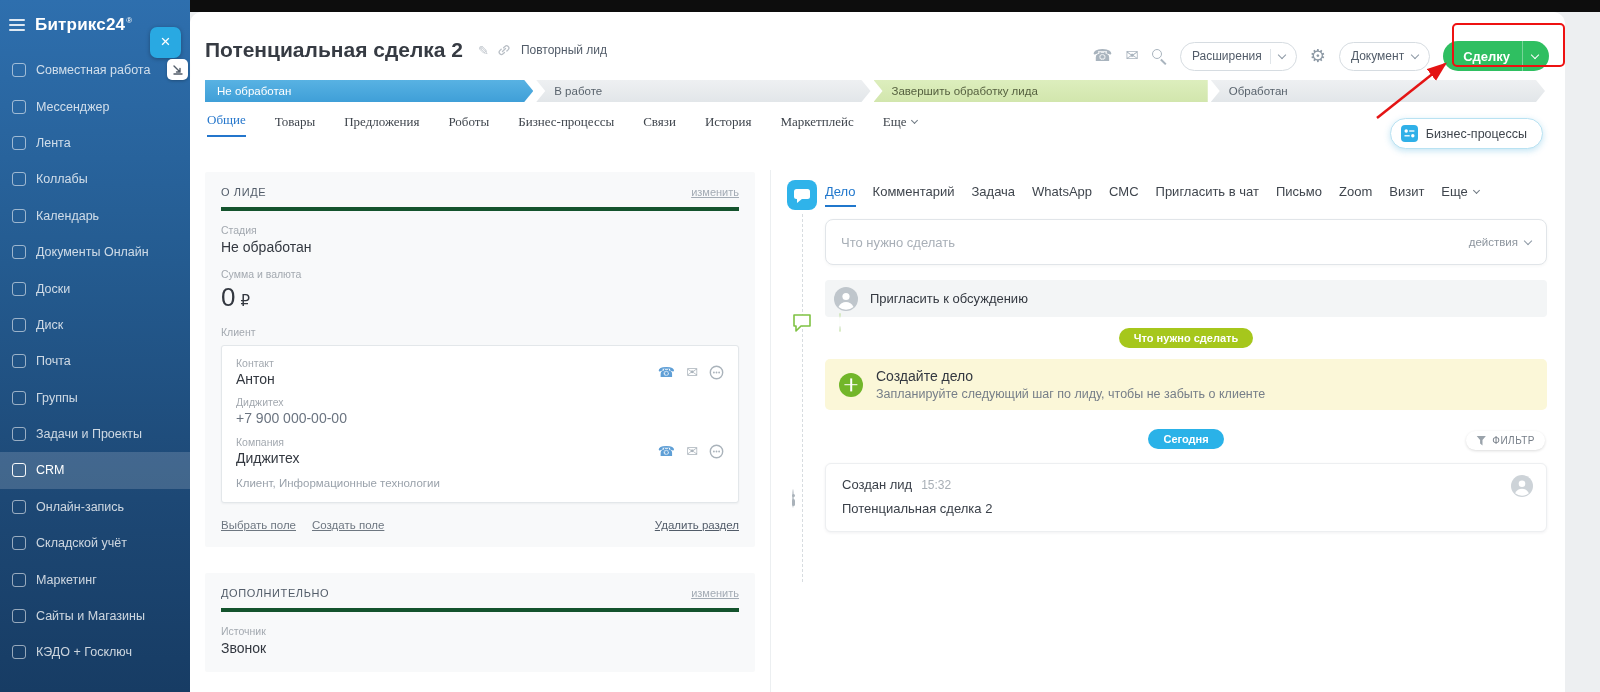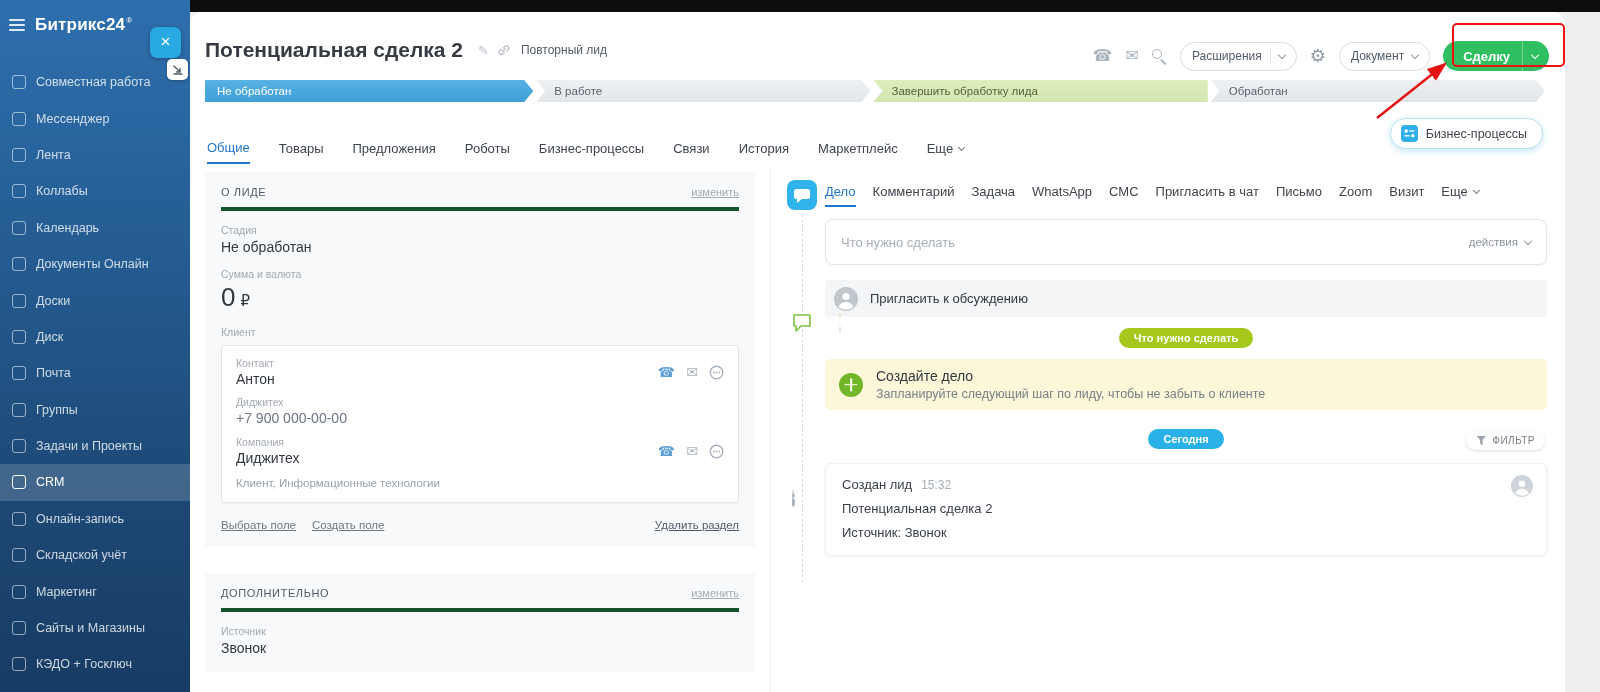--- a/index.html
+++ b/index.html
@@ -10,21 +10,21 @@
   .dim-top { position:absolute; left:190px; top:0; width:1410px; height:12px; background:#0d0d0d; }
 
   
   .sidebar { position:absolute; left:0; top:0; width:190px; height:692px; z-index:5; overflow:hidden;
              background:linear-gradient(180deg,#2e6fae 0%,#245b90 38%,#1d4875 72%,#173c64 100%); }
   .sb-logo-row { display:flex; align-items:center; gap:10px; padding:15px 0 0 9px; }
   .hamburger { display:inline-flex; flex-direction:column; gap:3px; width:16px; cursor:pointer; }
   .hamburger i { display:block; height:2px; background:rgba(255,255,255,.85); border-radius:1px; }
   .sb-logo { color:#fff; font-size:17px; font-weight:700; letter-spacing:.2px; white-space:nowrap; }
   .sb-logo-mark { font-size:8px; vertical-align:super; margin-left:1px; font-weight:400; }
-  .sb-menu { position:absolute; top:64px; left:0; right:0; }
+  .sb-menu { position:absolute; top:52px; left:0; right:0; }
   .sb-item { display:flex; align-items:center; gap:10px; height:36.4px; padding:0 8px 0 12px;
              color:rgba(255,255,255,.78); font-size:12.5px; cursor:pointer; white-space:nowrap; }
   .sb-item.active { background:rgba(255,255,255,.16); color:#fff; }
   .sb-ic { flex:0 0 auto; width:14px; height:14px; border:1.5px solid rgba(255,255,255,.55); border-radius:3px; }
   .sb-item.active .sb-ic { border-color:rgba(255,255,255,.95); }
 
   
   .close-btn { position:absolute; left:150px; top:27px; width:31px; height:31px; background:#29a9e2;
                border-radius:7px; color:#fff; font-size:17px; line-height:30px; text-align:center;
                z-index:20; cursor:pointer; box-shadow:0 1px 4px rgba(0,0,0,.3); }
@@ -69,21 +69,21 @@
   .stagebar { position:absolute; left:15px; top:68px; width:1340px; height:22px; display:flex; gap:3px; }
   .seg { flex:1; font-size:11.5px; line-height:22px; padding-left:12px; color:#59636d;
          background:linear-gradient(180deg,#eef0f2,#e2e6e9); white-space:nowrap; overflow:hidden; cursor:pointer; }
   .seg-first { background:linear-gradient(180deg,#58b2e3,#3f9fd8); color:#fff;
                clip-path:polygon(0 0, calc(100% - 9px) 0, 100% 50%, calc(100% - 9px) 100%, 0 100%); }
   .seg-mid { clip-path:polygon(0 0, calc(100% - 9px) 0, 100% 50%, calc(100% - 9px) 100%, 0 100%, 9px 50%); padding-left:18px; }
   .seg-last { background:linear-gradient(180deg,#ddeebd,#d2e6ad); color:#55603f;
               clip-path:polygon(0 0, 100% 0, 100% 100%, 0 100%, 9px 50%); padding-left:18px; }
 
   
-  .tabs { position:absolute; left:17px; top:128px; display:flex; align-items:center; gap:29px; }
+  .tabs { position:absolute; left:17px; top:100px; display:flex; align-items:flex-end; gap:29px;font-family:Liberation Serif, serif; }
   .tab { font-size:13px; color:#3f454d; cursor:pointer; padding-bottom:7px; display:flex; align-items:center; gap:6px; }
   .tab.active { color:#2476cc; border-bottom:2px solid #2476cc; }
   .tab .chev { width:5px; height:5px; border-color:#6f7983; }
 
   .bp-btn { position:absolute; right:22px; top:106px; display:flex; align-items:center; gap:8px; height:31px;
             padding:0 15px 0 10px; background:#fff; border:1px solid #b9e2f2; border-radius:16px; font-size:12.5px;
             color:#3f454d; cursor:pointer; box-shadow:0 2px 6px rgba(60,170,220,.3); font-family:inherit; z-index:12; }
 
   .col-divider { position:absolute; left:580px; top:158px; bottom:0; width:1px; background:#eceff1; }
 
@@ -507,21 +507,20 @@
             <span class="filter-lbl">ФИЛЬТР</span>
           </button>
         </div>
 
         <div class="entry-card">
           <div class="entry-head">
             <span class="entry-title">Создан лид</span>
             <span class="entry-time">15:32</span>
           </div>
           <div class="entry-line">Потенциальная сделка 2</div>
-          <div class="entry-line">Источник: Звонок</div>
           <span class="entry-avatar">
             <svg width="22" height="22" viewBox="0 0 24 24">
                 <circle cx="12" cy="12" r="12" fill="#cdd3d8"></circle>
                 <circle cx="12" cy="9.5" r="3.6" fill="#fff"></circle>
                 <path d="M4.5 20c1.5-3.6 4.4-5 7.5-5s6 1.4 7.5 5a12 12 0 0 1-15 0z" fill="#fff"></path>
               </svg>
           </span>
         </div>
       </div>
     </div>

